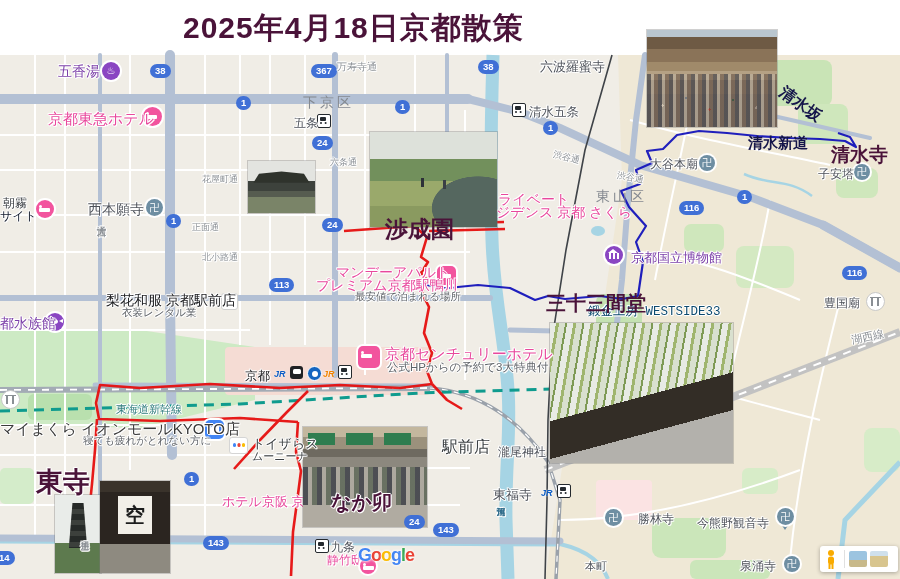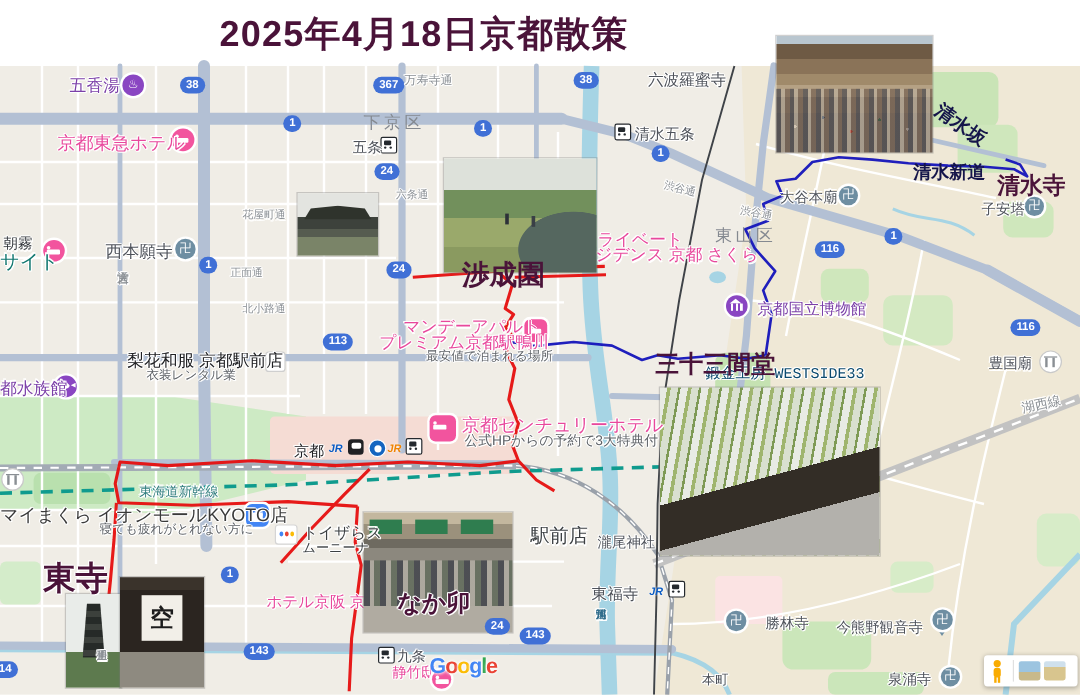--- a/index.html
+++ b/index.html
@@ -225,21 +225,21 @@
   <div class="photo ph-noren" style="left:100px;top:481px;width:70px;height:92px;">
     <span class="noren">空</span>
   </div>
   <div class="photo ph-nakau" style="left:303px;top:427px;width:124px;height:100px;"></div>
 
   <div class="abs title" style="left:183px;top:8px;">2025年4月18日京都散策</div>
 
   <div class="abs ann" style="left:385px;top:214px;font-size:23px;">渉成園</div>
   <div class="abs ann" style="left:546px;top:290px;font-size:20px;">三十三間堂</div>
   <div class="abs ann" style="left:831px;top:142px;font-size:19px;">清水寺</div>
-  <div class="abs ann navy" style="left:748px;top:134px;font-size:15px;margin-left:13px;">清水新道</div>
+  <div class="abs ann navy" style="left:748px;top:134px;font-size:15px;">清水新道</div>
   <div class="abs ann navy" style="left:787px;top:82px;font-size:16px;transform:rotate(36deg);transform-origin:left top;">清水坂</div>
   <div class="abs ann halo" style="left:36px;top:464px;font-size:27px;">東寺</div>
   <div class="abs ann halo" style="left:331px;top:489px;font-size:20px;">なか卯</div>
 
   <div class="abs lbl-area" style="left:303px;top:94px;">下京区</div>
   <div class="abs lbl-area" style="left:596px;top:188px;">東山区</div>
 
   <div class="abs lbl halo lbl-purple" style="left:58px;top:63px;font-size:14px;">五香湯</div>
   <div class="cic purple" style="left:102px;top:62px;width:18px;height:18px;">
         <span class="g">♨</span>
@@ -327,21 +327,21 @@
   <div class="abs lbl-road halo" style="left:555px;top:148px;transform:rotate(14deg);transform-origin:left top;">渋谷通</div>
   <div class="abs lbl-road halo" style="left:618px;top:169px;transform:rotate(10deg);transform-origin:left top;">渋谷通</div>
   <div class="abs lbl-road halo vert lbl-blue" style="left:494px;top:500px;">鴨川運河</div>
   <div class="abs lbl-road halo" style="left:116px;top:402px;font-size:11px;color:#2f7d7d;">東海道新幹線</div>
   <div class="abs lbl-road halo" style="left:850px;top:333px;font-size:11px;transform:rotate(-12deg);transform-origin:left top;">湖西線</div>
 
   <div class="abs ad halo" style="left:48px;top:110px;font-size:15px;">京都東急ホテル</div>
   <div class="cic pink bed" style="left:143px;top:107px;width:19px;height:19px;"></div>
 
   <div class="abs halo" style="left:3px;top:195px;font-size:12px;color:#33373c;z-index:20;">朝霧</div>
-  <div class="abs halo" style="left:0px;top:208px;font-size:16px;color:#0f766e;z-index:20;text-align:center;">サイト</div>
+  <div class="abs halo" style="left:0px;top:208px;font-size:12px;color:#0f172a;z-index:20;text-align:center;">サイト</div>
   <div class="cic pink bed" style="left:36px;top:200px;width:18px;height:18px;"></div>
 
   <div class="abs halo" style="left:106px;top:292px;font-size:14px;color:#202124;z-index:20;">梨花和服 京都駅前店</div>
   <div class="abs ad-sub halo" style="left:122px;top:306px;">衣装レンタル業</div>
   <div class="dotshop" style="left:221px;top:293px;"></div>
 
   <div class="abs ad halo" style="left:336px;top:264px;">マンデーアパルト</div>
   <div class="abs ad halo" style="left:316px;top:277px;">プレミアム京都駅鴨川</div>
   <div class="abs ad-sub halo" style="left:355px;top:290px;">最安値で泊まれる場所</div>
   <div class="cic pink sq bed" style="left:437px;top:266px;width:19px;height:19px;"></div>

